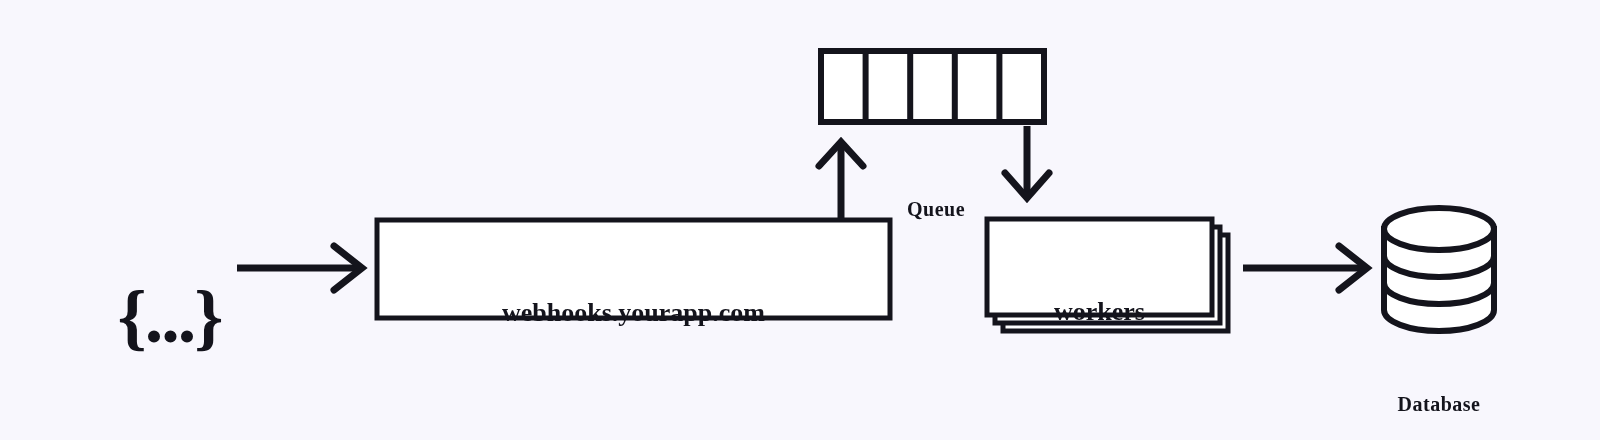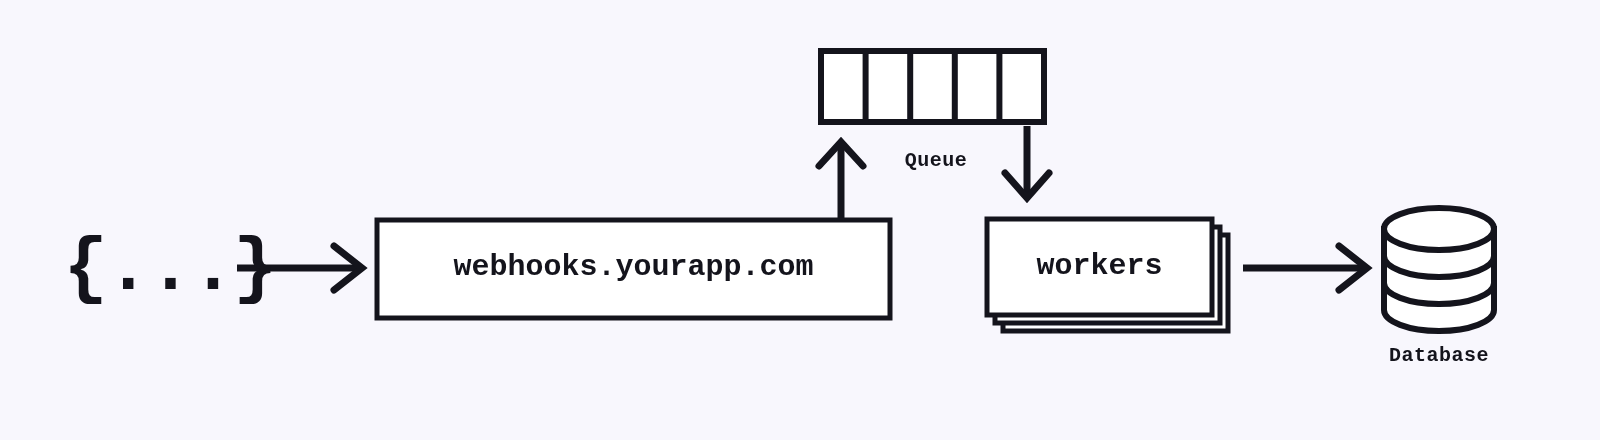--- a/index.html
+++ b/index.html
@@ -23,32 +23,33 @@
   .svg-layer {
     position: absolute;
     top: 0;
     left: 0;
     width: 1600px;
     height: 440px;
   }
   .node-label {
     position: absolute;
     color: #14141c;
-    font-family: Liberation Mono, monospace;
+    font-family: Liberation Serif, serif;
     white-space: pre;
     text-align: center;
     line-height: 1;
+    margin-top: 48px;
   }
   .caption {
     font-size: 20px;
     font-weight: bold;
     letter-spacing: 0.5px;
   }
   .box-text {
-    font-size: 30px;
+    font-size: 26px;
     font-weight: bold;
     letter-spacing: 0px;
   }
   .payload-glyph {
     font-size: 74px;
     font-weight: bold;
     letter-spacing: -2px;
   }
 </style>
 </head>

